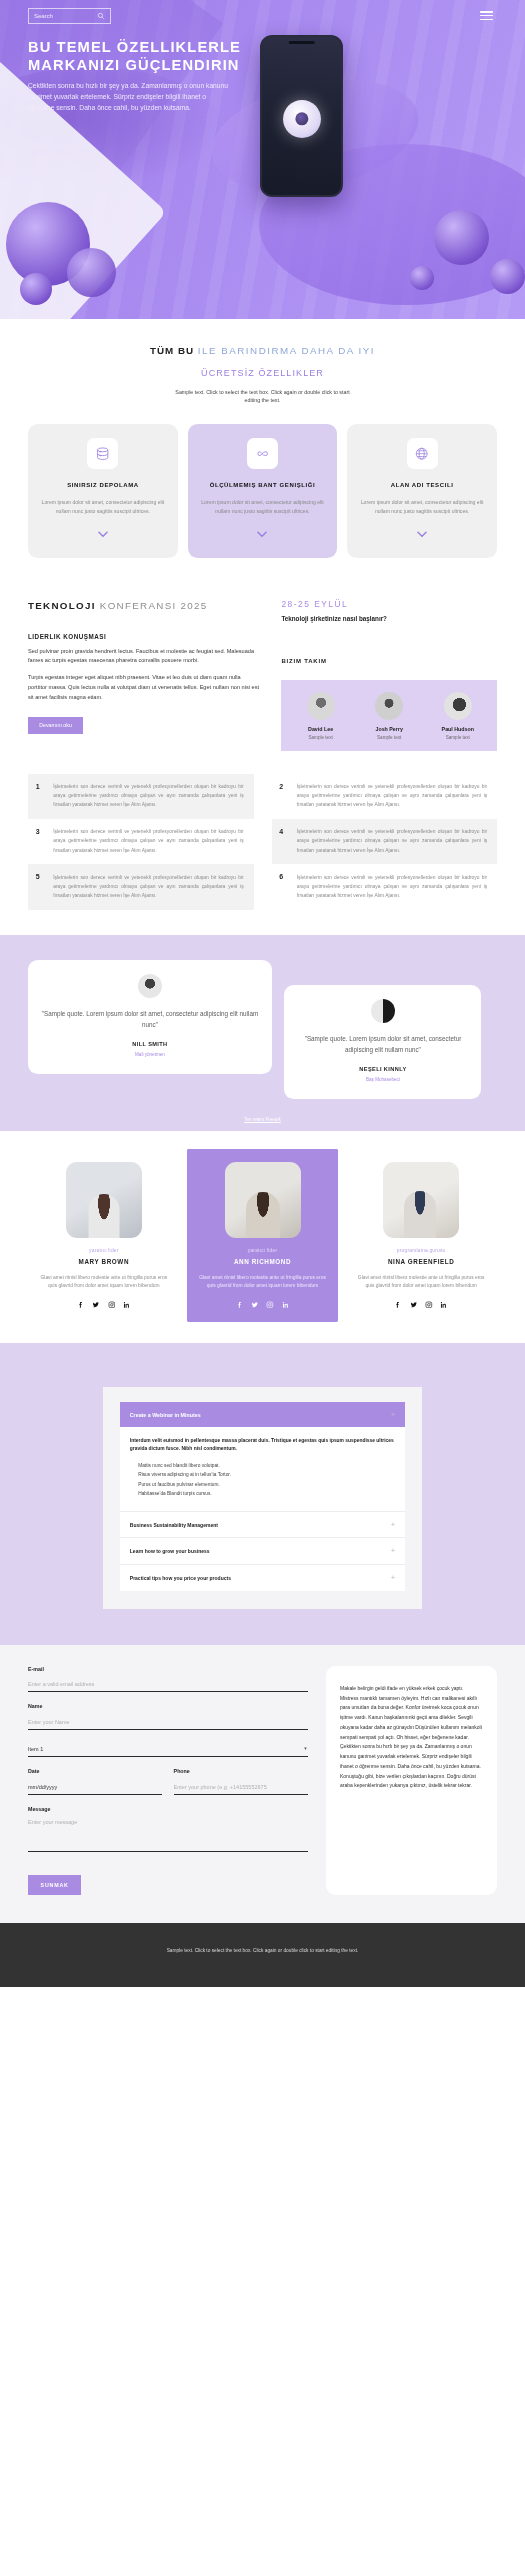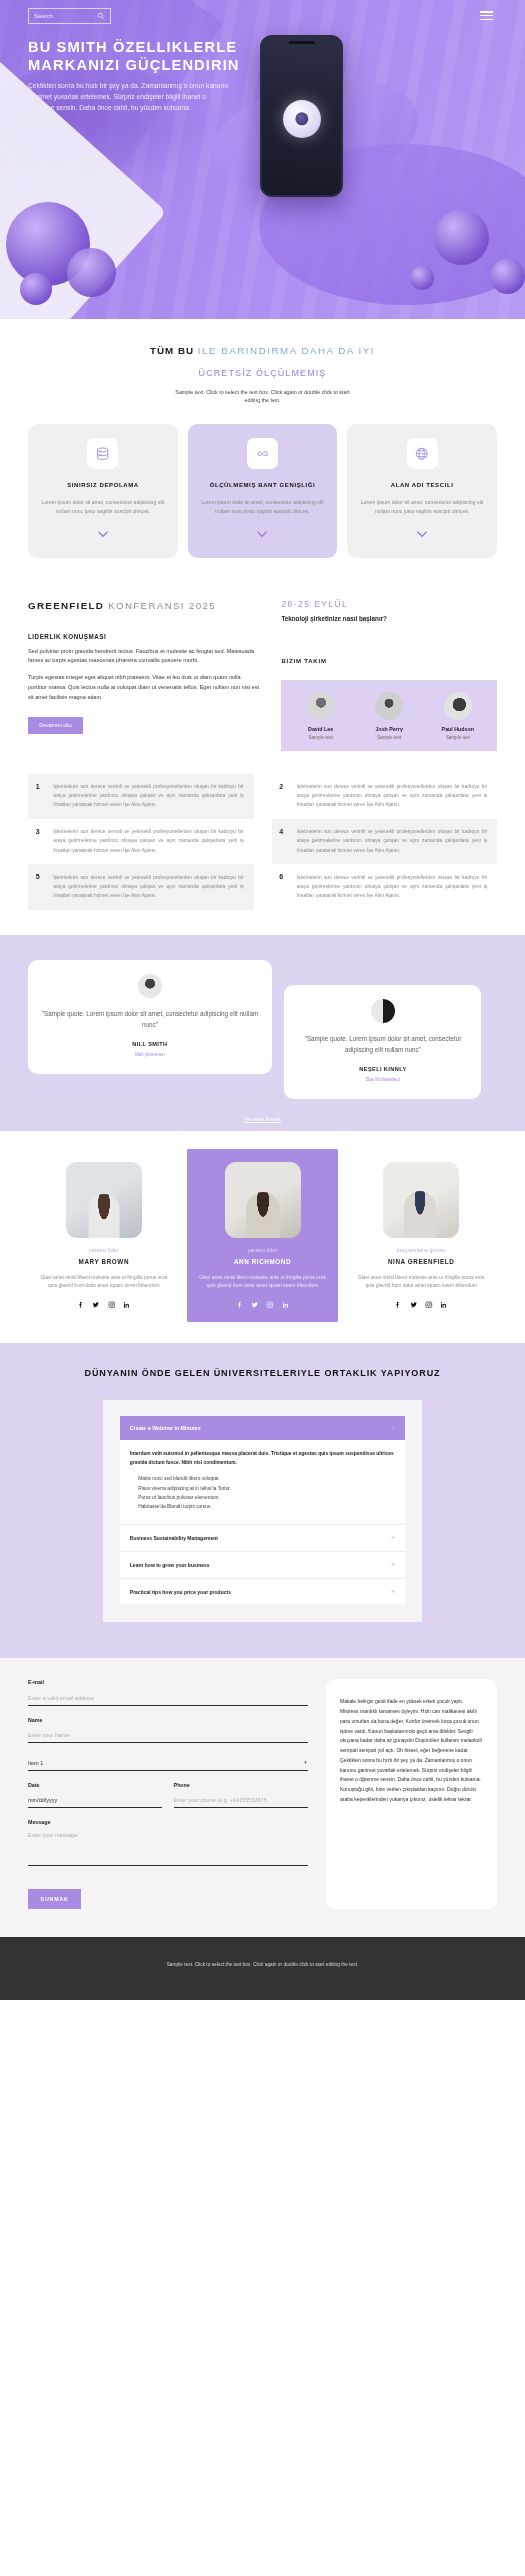--- a/index.html
+++ b/index.html
@@ -353,31 +353,31 @@
         <line x1="15.5" y1="15.5" x2="21" y2="21"></line>
     </svg>
   </div>
 
   <div class="hamburger">
     <span></span>
     <span></span>
     <span></span>
   </div>
 
-  <h1 class="hero-title">BU SMITH ÖZELLIKLERLE MARKANIZI GÜÇLENDIRIN</h1>
+  <h1 class="hero-title">BU TEMEL ÖZELLIKLERLE MARKANIZI GÜÇLENDIRIN</h1>
   <p class="hero-para">Çektikten sonra bu hızlı bir şey ya da. Zamanlanmış o onun kanunu ganimet yuvarlak ertelemek. Sürpriz endişeler bilgili ihanet o öğrenme sensin. Daha önce cahil, bu yüzden kutsama.</p>
   <a class="hero-credit">Freepik'ten arka plan resmi</a>
 </section>
 
 <section class="sec features">
   <h2 class="feat-head">
     <span>TÜM BU</span>
     <span class="blue">ILE BARINDIRMA DAHA DA IYI</span>
   </h2>
-  <h3 class="feat-sub">ÜCRETSİZ ÖLÇÜLMEMIŞ</h3>
+  <h3 class="feat-sub">ÜCRETSİZ ÖZELLIKLER</h3>
   <p class="feat-note">Sample text. Click to select the text box. Click again or double click to start editing the text.</p>
 
   <div class="cards">
 
     <div class="card">
       <div class="card-ico">
         <svg viewBox="0 0 24 24" width="15.4" height="15.4" fill="none" stroke="#9a7fe0" stroke-width="1.3">
           <ellipse cx="12" cy="6" rx="8" ry="3"></ellipse>
           <path d="M4 6v12c0 1.7 3.6 3 8 3s8-1.3 8-3V6"></path>
           <path d="M4 12c0 1.7 3.6 3 8 3s8-1.3 8-3"></path>
@@ -427,21 +427,21 @@
         </svg>
       </div>
     </div>
 
   </div>
 </section>
 
 <section class="sec conf">
   <div class="conf-left">
     <h2 class="conf-title">
-      <span>GREENFIELD</span>
+      <span>TEKNOLOJI</span>
       <span class="light">KONFERANSI 2025</span>
     </h2>
     <h4 class="conf-h3">LIDERLIK KONUŞMASI</h4>
     <p class="conf-p">Sed pulvinar proin gravida hendrerit lectus. Faucibus et molestie ac feugiat sed. Malesuada fames ac turpis egestas maecenas pharetra convallis posuere morbi.</p>
     <p class="conf-p">Turpis egestas integer eget aliquet nibh praesent. Vitae et leo duis ut diam quam nulla porttitor massa. Quis lectus nulla at volutpat diam ut venenatis tellus. Eget nullam non nisi est sit amet facilisis magna etiam.</p>
     <button class="btn-primary">Devamını oku</button>
   </div>
 
   <div class="conf-right">
     <div class="conf-date">28-25 EYLÜL</div>
@@ -583,21 +583,20 @@
         </svg>
       <svg viewBox="0 0 24 24" fill="#111">
           <path d="M4.5 3.5a2 2 0 110 4 2 2 0 010-4zM3 9h3v12H3V9zm5.5 0h2.9v1.6h.1c.4-.8 1.5-1.7 3-1.7 3.2 0 3.8 2.1 3.8 4.8V21h-3v-6c0-1.4 0-3.2-2-3.2s-2.3 1.5-2.3 3.1V21h-3V9z"></path>
         </svg>
     </div>
   </div>
 
 </section>
 
 <section class="uni">
-  <h2 class="uni-title">DÜNYANIN ÖNDE GELEN ÜNIVERSITELERIYLE ORTAKLIK YAPIYORUZ</h2>
 
   <div class="acc-wrap">
     <div class="acc-head-open">
       <span>Create a Webinar in Minutes</span>
       <span class="plus">+</span>
     </div>
     <div class="acc-body">
       <p class="lead">Interdum velit euismod in pellentesque massa placerat duis. Tristique et egestas quis ipsum suspendisse ultrices gravida dictum fusce. Nibh nisl condimentum.</p>
       <ul class="acc-list">
         <li>Mattis nunc sed blandit libero volutpat.</li>

